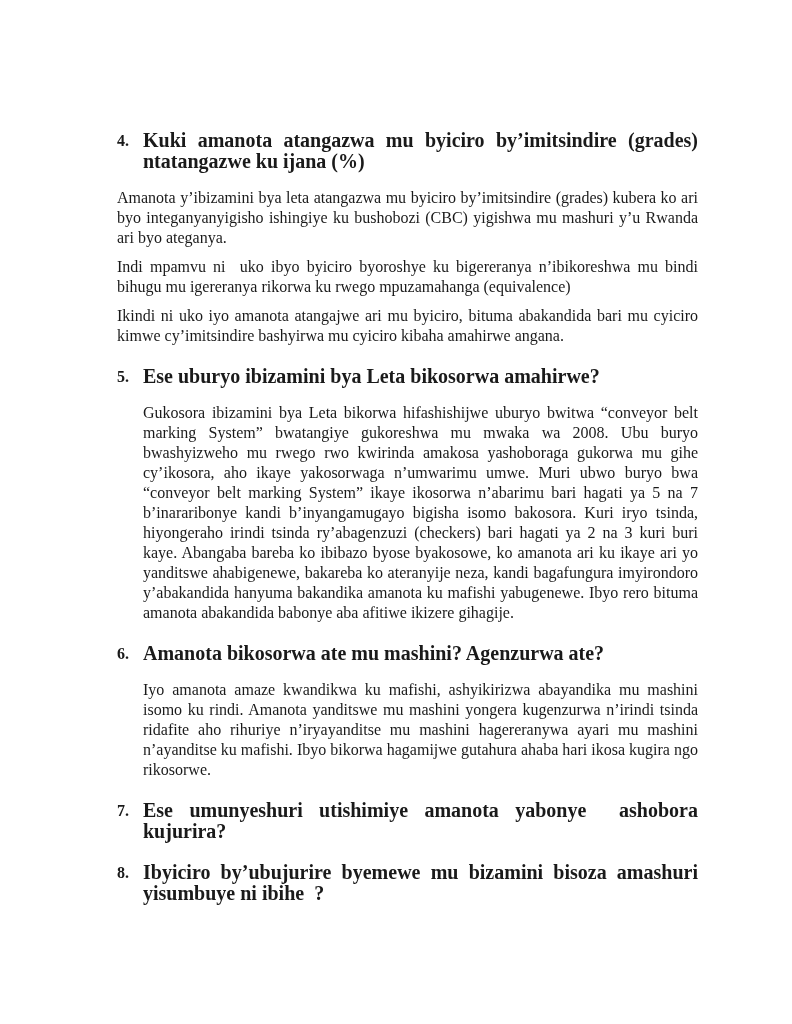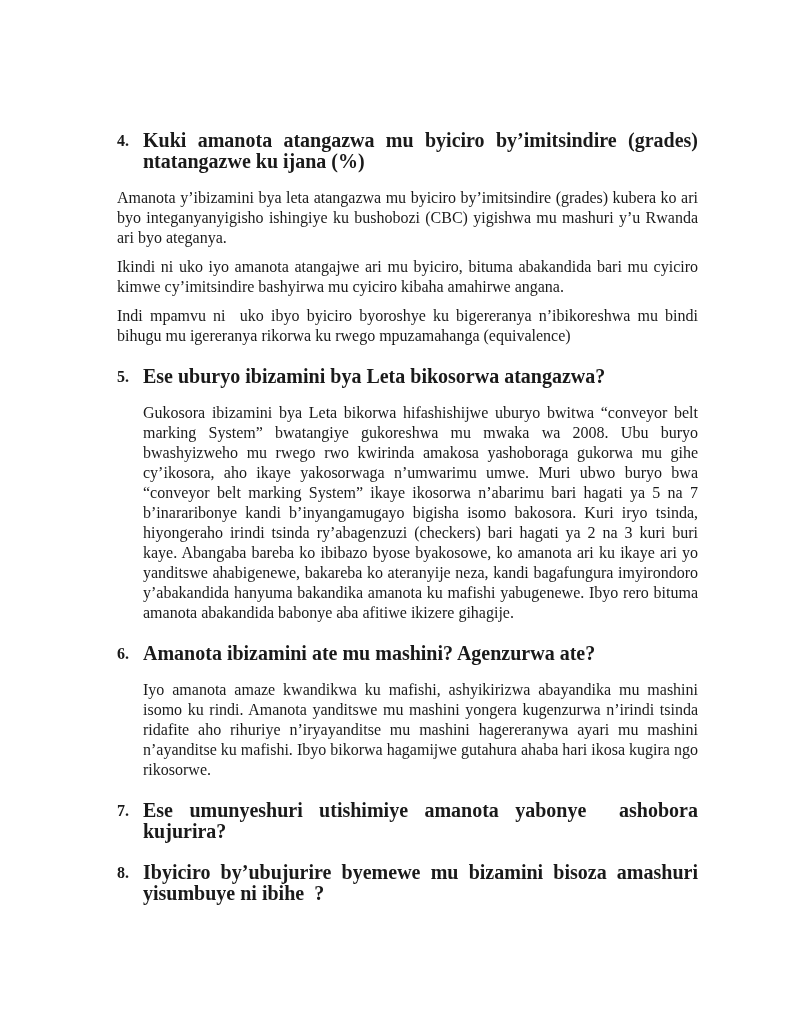--- a/index.html
+++ b/index.html
@@ -54,36 +54,36 @@
 <body>
 
 <div class="page">
 
   <div class="qa-section">
     <div class="qa-heading">
       <span class="qnum">4.</span>
       <div class="qtext">Kuki amanota atangazwa mu byiciro by’imitsindire (grades) ntatangazwe ku ijana (%)</div>
     </div>
     <p class="answer">Amanota y’ibizamini bya leta atangazwa mu byiciro by’imitsindire (grades) kubera ko ari byo integanyanyigisho ishingiye ku bushobozi (CBC) yigishwa mu mashuri y’u Rwanda ari byo ateganya.</p>
+    <p class="answer">Indi mpamvu ni&nbsp; uko ibyo byiciro byoroshye ku bigereranya n’ibikoreshwa mu bindi bihugu mu igereranya rikorwa ku rwego mpuzamahanga (equivalence)</p>
     <p class="answer">Ikindi ni uko iyo amanota atangajwe ari mu byiciro, bituma abakandida bari mu cyiciro kimwe cy’imitsindire bashyirwa mu cyiciro kibaha amahirwe angana.</p>
-    <p class="answer">Indi mpamvu ni&nbsp; uko ibyo byiciro byoroshye ku bigereranya n’ibikoreshwa mu bindi bihugu mu igereranya rikorwa ku rwego mpuzamahanga (equivalence)</p>
   </div>
 
   <div class="qa-section">
     <div class="qa-heading">
       <span class="qnum">5.</span>
-      <div class="qtext">Ese uburyo ibizamini bya Leta bikosorwa atangazwa?</div>
+      <div class="qtext">Ese uburyo ibizamini bya Leta bikosorwa amahirwe?</div>
     </div>
     <p class="answer indented">Gukosora ibizamini bya Leta bikorwa hifashishijwe uburyo bwitwa “conveyor belt marking System” bwatangiye gukoreshwa mu mwaka wa 2008. Ubu buryo bwashyizweho mu rwego rwo kwirinda amakosa yashoboraga gukorwa mu gihe cy’ikosora, aho ikaye yakosorwaga n’umwarimu umwe. Muri ubwo buryo bwa “conveyor belt marking System” ikaye ikosorwa n’abarimu bari hagati ya 5 na 7 b’inararibonye kandi b’inyangamugayo bigisha isomo bakosora. Kuri iryo tsinda, hiyongeraho irindi tsinda ry’abagenzuzi (checkers) bari hagati ya 2 na 3 kuri buri kaye. Abangaba bareba ko ibibazo byose byakosowe, ko amanota ari ku ikaye ari yo yanditswe ahabigenewe, bakareba ko ateranyije neza, kandi bagafungura imyirondoro y’abakandida hanyuma bakandika amanota ku mafishi yabugenewe. Ibyo rero bituma amanota abakandida babonye aba afitiwe ikizere gihagije.</p>
   </div>
 
   <div class="qa-section">
     <div class="qa-heading">
       <span class="qnum">6.</span>
-      <div class="qtext">Amanota ibizamini ate mu mashini? Agenzurwa ate?</div>
+      <div class="qtext">Amanota bikosorwa ate mu mashini? Agenzurwa ate?</div>
     </div>
     <p class="answer indented">Iyo amanota amaze kwandikwa ku mafishi, ashyikirizwa abayandika mu mashini isomo ku rindi. Amanota yanditswe mu mashini yongera kugenzurwa n’irindi tsinda ridafite aho rihuriye n’iryayanditse mu mashini hagereranywa ayari mu mashini n’ayanditse ku mafishi. Ibyo bikorwa hagamijwe gutahura ahaba hari ikosa kugira ngo rikosorwe.</p>
   </div>
 
   <div class="qa-section">
     <div class="qa-heading">
       <span class="qnum">7.</span>
       <div class="qtext">Ese umunyeshuri utishimiye amanota yabonye&nbsp; ashobora kujurira?</div>
     </div>
   </div>

